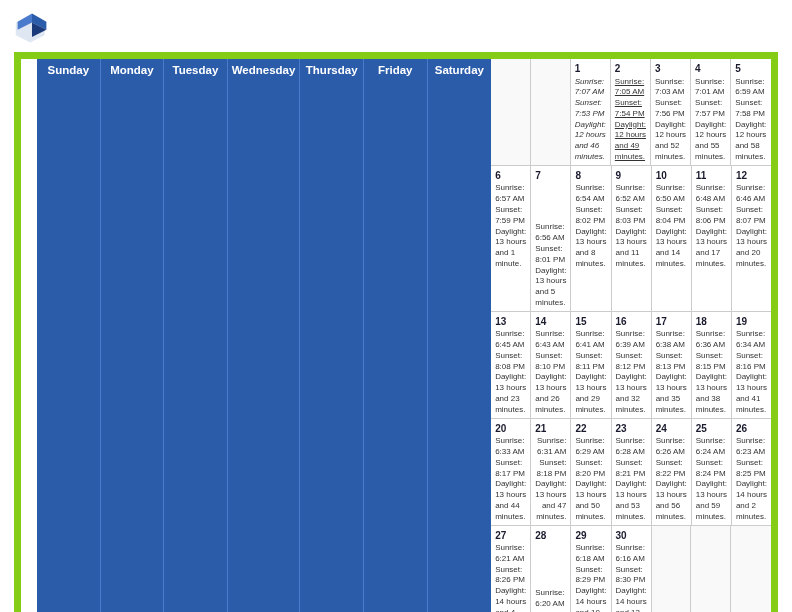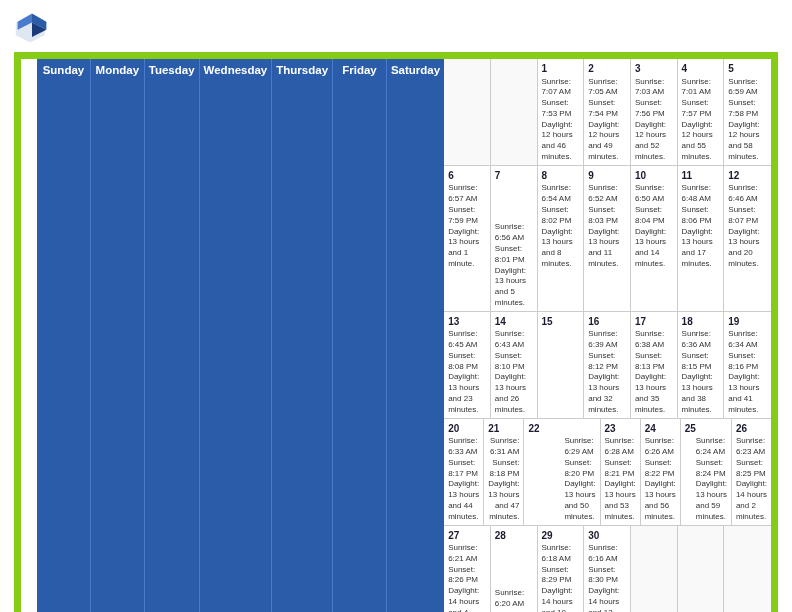--- a/index.html
+++ b/index.html
@@ -144,27 +144,27 @@
         <div class="cal-header-cell">Thursday</div>
         <div class="cal-header-cell">Friday</div>
         <div class="cal-header-cell">Saturday</div>
       </div>
     <div class="cal-body">
     <div class="cal-row">
           <div class="cal-cell empty"></div>
           <div class="cal-cell empty"></div>
           <div class="cal-cell">
             <span class="day-number">1</span>
-            <div class="cell-info" style="white-space: pre-line;">Sunrise: 7:07 AM
+            <div class="cell-info" style="white-space: pre-line; font-style: italic;">Sunrise: 7:07 AM
 Sunset: 7:53 PM
 Daylight: 12 hours and 46 minutes.</div>
           </div>
           <div class="cal-cell">
             <span class="day-number">2</span>
-            <div class="cell-info" style="white-space: pre-line;">Sunrise: 7:05 AM
+            <div class="cell-info" style="white-space: pre-line; text-decoration: underline;">Sunrise: 7:05 AM
 Sunset: 7:54 PM
 Daylight: 12 hours and 49 minutes.</div>
           </div>
           <div class="cal-cell">
             <span class="day-number">3</span>
             <div class="cell-info" style="white-space: pre-line;">Sunrise: 7:03 AM
 Sunset: 7:56 PM
 Daylight: 12 hours and 52 minutes.</div>
           </div>
           <div class="cal-cell">
@@ -232,20 +232,23 @@
 Daylight: 13 hours and 23 minutes.</div>
           </div>
           <div class="cal-cell">
             <span class="day-number">14</span>
             <div class="cell-info" style="white-space: pre-line;">Sunrise: 6:43 AM
 Sunset: 8:10 PM
 Daylight: 13 hours and 26 minutes.</div>
           </div>
           <div class="cal-cell">
             <span class="day-number">15</span>
+            <div class="cell-info" style="white-space: pre-line;">Sunrise: 6:41 AM
+Sunset: 8:11 PM
+Daylight: 13 hours and 29 minutes.</div>
           </div>
           <div class="cal-cell">
             <span class="day-number">16</span>
             <div class="cell-info" style="white-space: pre-line;">Sunrise: 6:39 AM
 Sunset: 8:12 PM
 Daylight: 13 hours and 32 minutes.</div>
           </div>
           <div class="cal-cell">
             <span class="day-number">17</span>
             <div class="cell-info" style="white-space: pre-line;">Sunrise: 6:38 AM
@@ -273,39 +276,39 @@
 Daylight: 13 hours and 44 minutes.</div>
           </div>
           <div class="cal-cell">
             <span class="day-number">21</span>
             <div class="cell-info" style="white-space: pre-line; text-align: right;">Sunrise: 6:31 AM
 Sunset: 8:18 PM
 Daylight: 13 hours and 47 minutes.</div>
           </div>
           <div class="cal-cell">
             <span class="day-number">22</span>
-            <div class="cell-info" style="white-space: pre-line; margin-left: 36px;">Sunrise: 6:29 AM
+            <div class="cell-info" style="white-space: pre-line;">Sunrise: 6:29 AM
 Sunset: 8:20 PM
 Daylight: 13 hours and 50 minutes.</div>
           </div>
           <div class="cal-cell">
             <span class="day-number">23</span>
             <div class="cell-info" style="white-space: pre-line;">Sunrise: 6:28 AM
 Sunset: 8:21 PM
 Daylight: 13 hours and 53 minutes.</div>
           </div>
           <div class="cal-cell">
             <span class="day-number">24</span>
             <div class="cell-info" style="white-space: pre-line;">Sunrise: 6:26 AM
 Sunset: 8:22 PM
 Daylight: 13 hours and 56 minutes.</div>
           </div>
           <div class="cal-cell">
             <span class="day-number">25</span>
-            <div class="cell-info" style="white-space: pre-line; margin-left: 11px;">Sunrise: 6:24 AM
+            <div class="cell-info" style="white-space: pre-line;">Sunrise: 6:24 AM
 Sunset: 8:24 PM
 Daylight: 13 hours and 59 minutes.</div>
           </div>
           <div class="cal-cell">
             <span class="day-number">26</span>
             <div class="cell-info" style="white-space: pre-line;">Sunrise: 6:23 AM
 Sunset: 8:25 PM
 Daylight: 14 hours and 2 minutes.</div>
           </div>
         </div>

